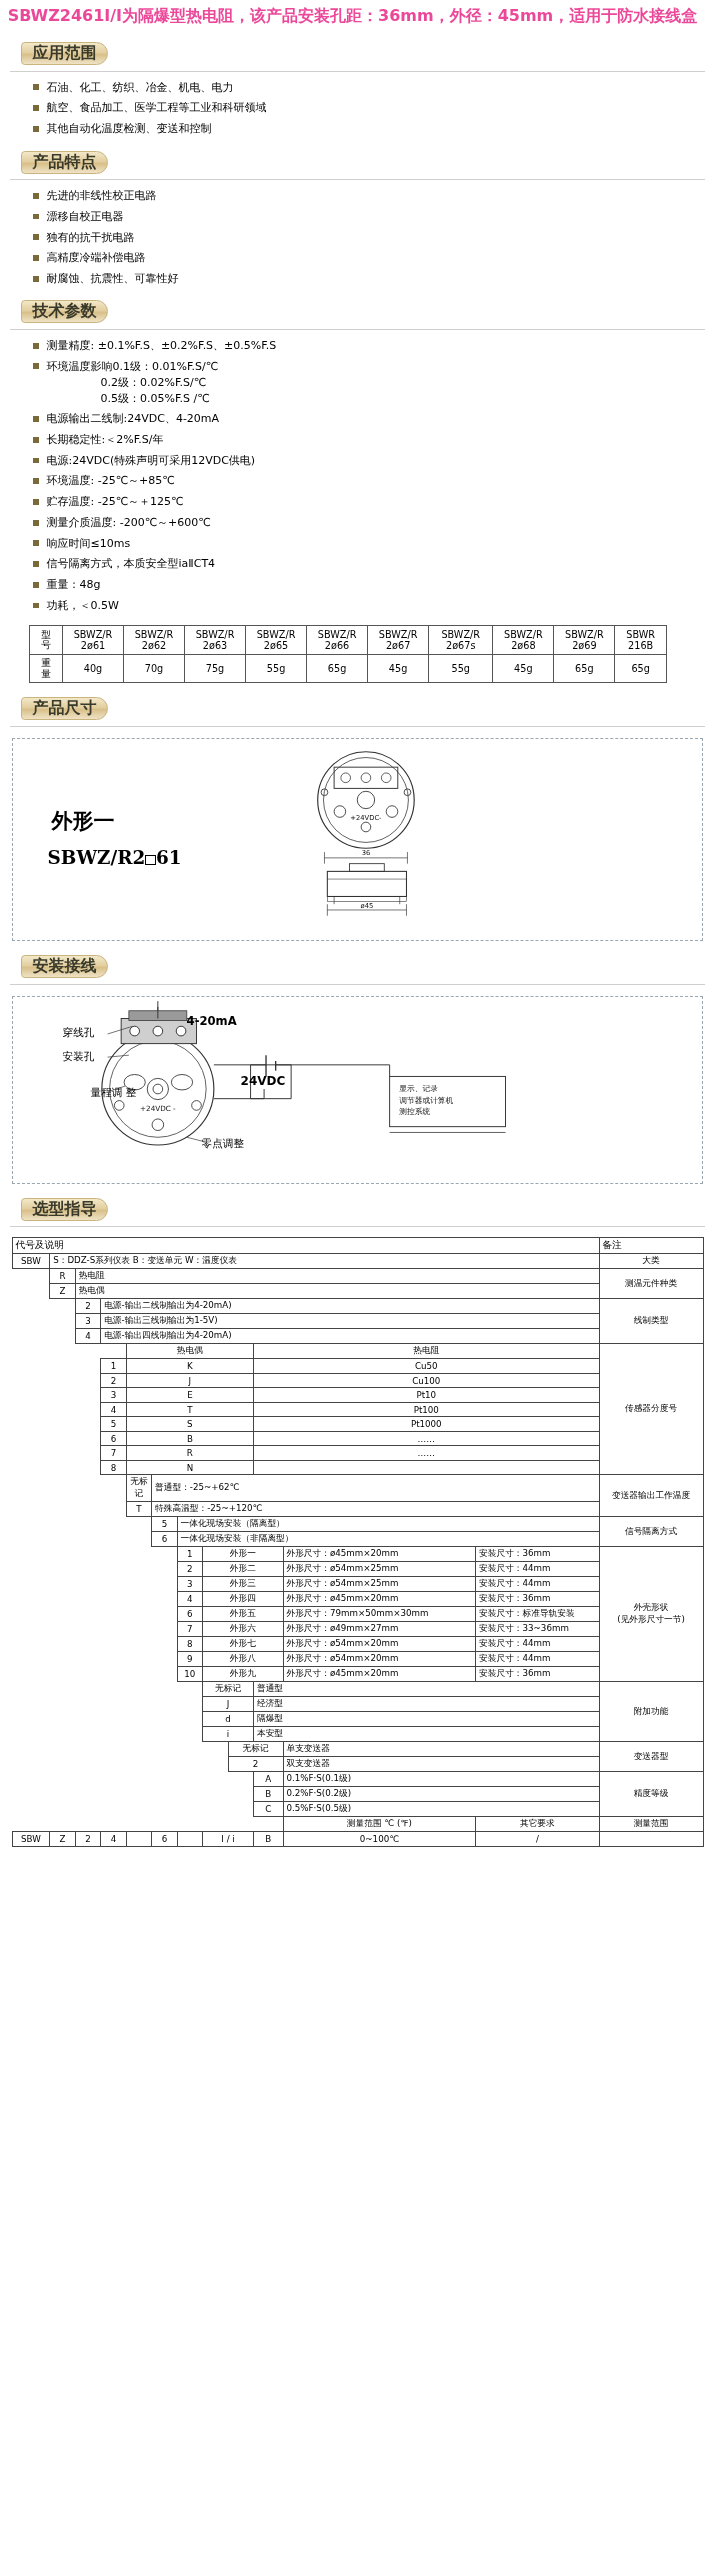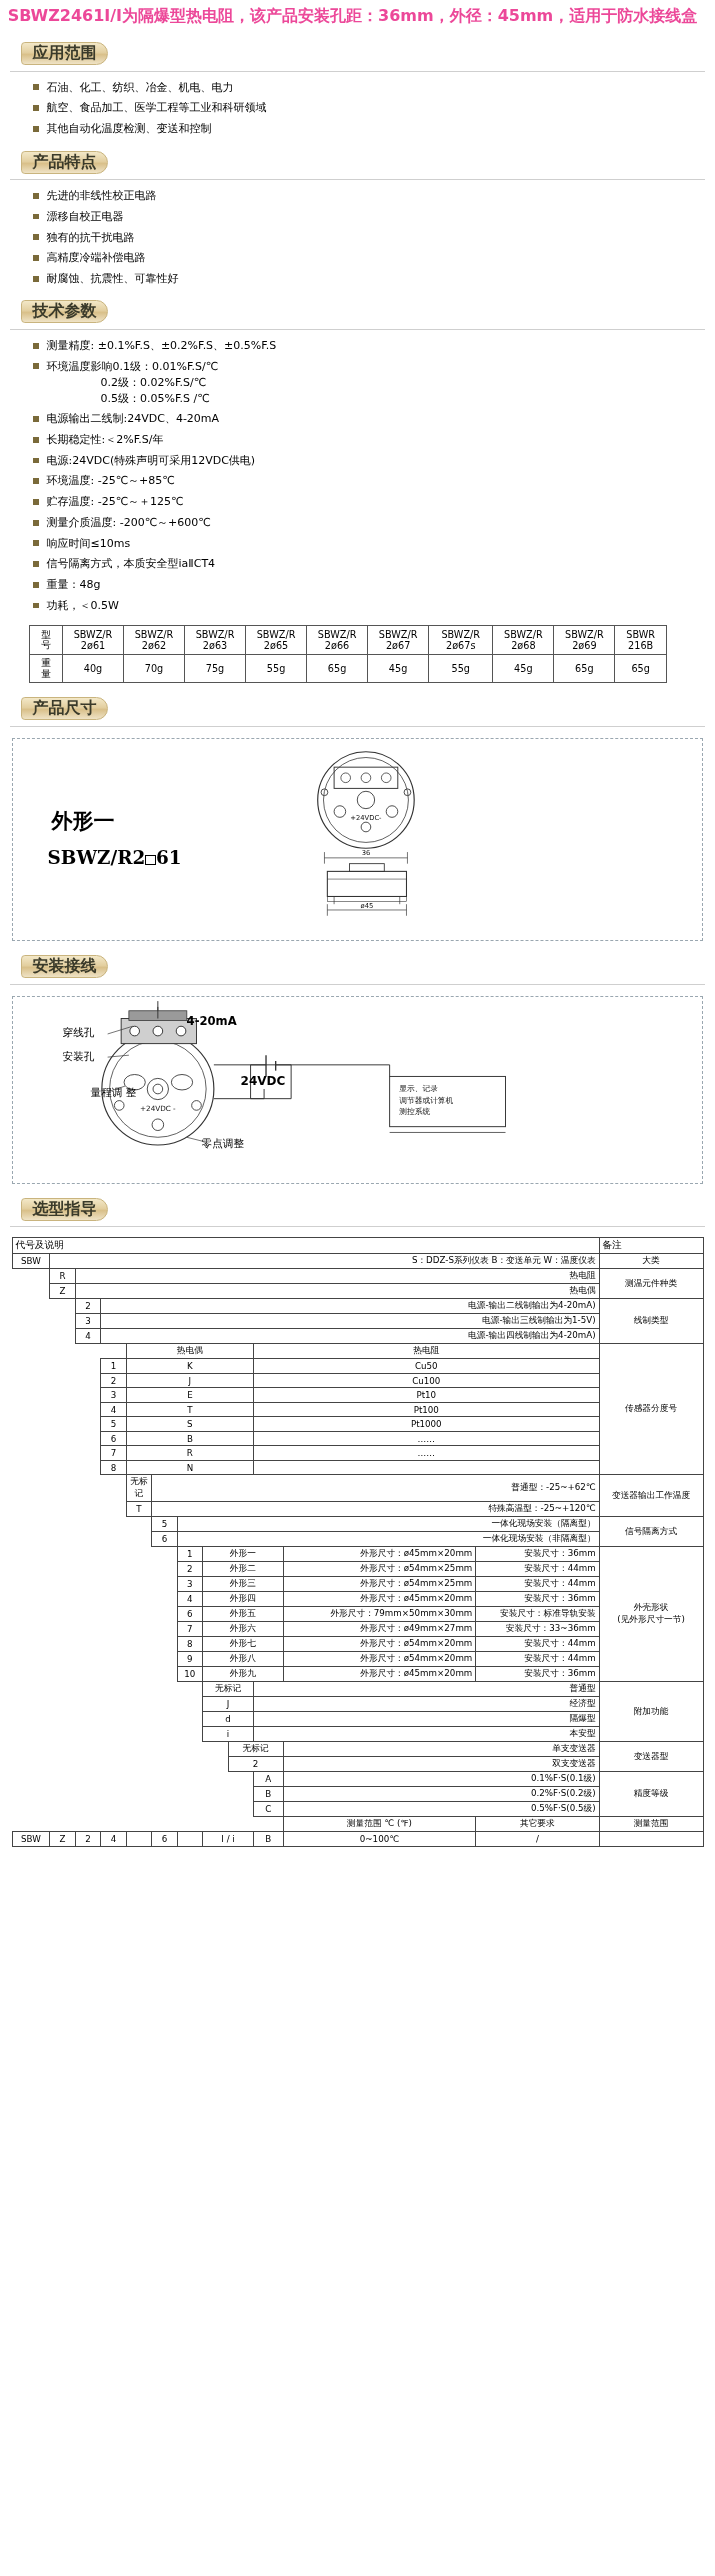--- a/index.html
+++ b/index.html
@@ -133,21 +133,21 @@
     width: 692px;
     font-size: 8.7px;
   }
   .stable td {
     border: 1px solid #444;
     padding: 1px 2.9px;
     height: 14.5px;
     vertical-align: middle;
   }
   .stable .c { text-align: center; }
-  .stable .l { text-align: right; }
+  .stable .l { text-align: left; }
   .stable .top-hdr { text-align: left; font-size: 9.7px; height: 16.4px; }
   .nb { border: none !important; }
 </style>
 </head>
 <body>
 
 <div class="page">
 
   <div class="title-line">SBWZ2461I/I为隔爆型热电阻，该产品安装孔距：36mm，外径：45mm，适用于防水接线盒</div>
 

